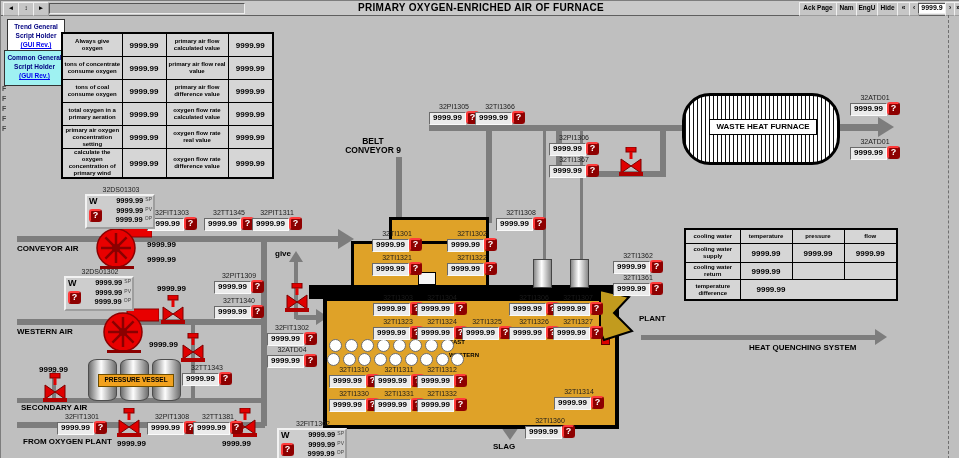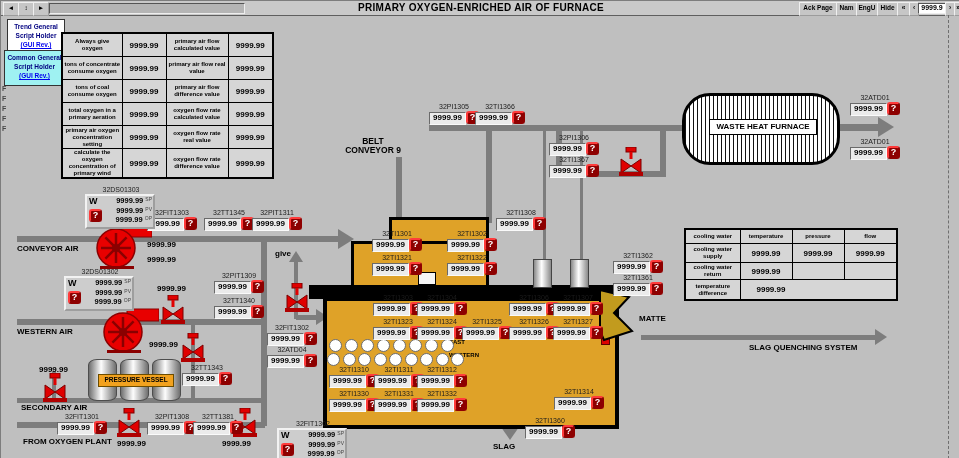--- a/index.html
+++ b/index.html
@@ -311,22 +311,22 @@
         <polygon points="22,12 12,19 22,26" fill="#e00000" stroke="#7a0000"></polygon>
         <rect x="0" y="25" width="24" height="4" fill="#b00000"></rect>
       </svg></div>
 
   <div class="eqlabel" id="belt-label" style="left:338px;top:136px">BELT CONVEYOR 9</div>
   <div class="eqlabel" style="left:16px;top:243px">CONVEYOR AIR</div>
   <div class="eqlabel" style="left:16px;top:326px">WESTERN AIR</div>
   <div class="eqlabel" style="left:20px;top:402px">SECONDARY AIR</div>
   <div class="eqlabel" style="left:22px;top:436px">FROM OXYGEN PLANT</div>
   <div class="eqlabel" style="left:274px;top:248px">give</div>
-  <div class="eqlabel" style="left:638px;top:313px">MATTE</div>
-  <div class="eqlabel" style="left:748px;top:342px">SLAG QUENCHING SYSTEM</div>
+  <div class="eqlabel" style="left:638px;top:313px">PLANT</div>
+  <div class="eqlabel" style="left:748px;top:342px">HEAT QUENCHING SYSTEM</div>
   <div class="eqlabel" style="left:492px;top:441px">SLAG</div>
   <div class="eqlabel small" style="left:448px;top:338px">EAST</div>
   <div class="eqlabel small" style="left:448px;top:351px">WESTERN</div>
 
   <div id="circles-layer">
       <div class="circ" style="left: 328px; top: 338px;"></div>
       <div class="circ" style="left: 344px; top: 338px;"></div>
       <div class="circ" style="left: 360px; top: 338px;"></div>
       <div class="circ" style="left: 376px; top: 338px;"></div>
       <div class="circ" style="left: 392px; top: 338px;"></div>

